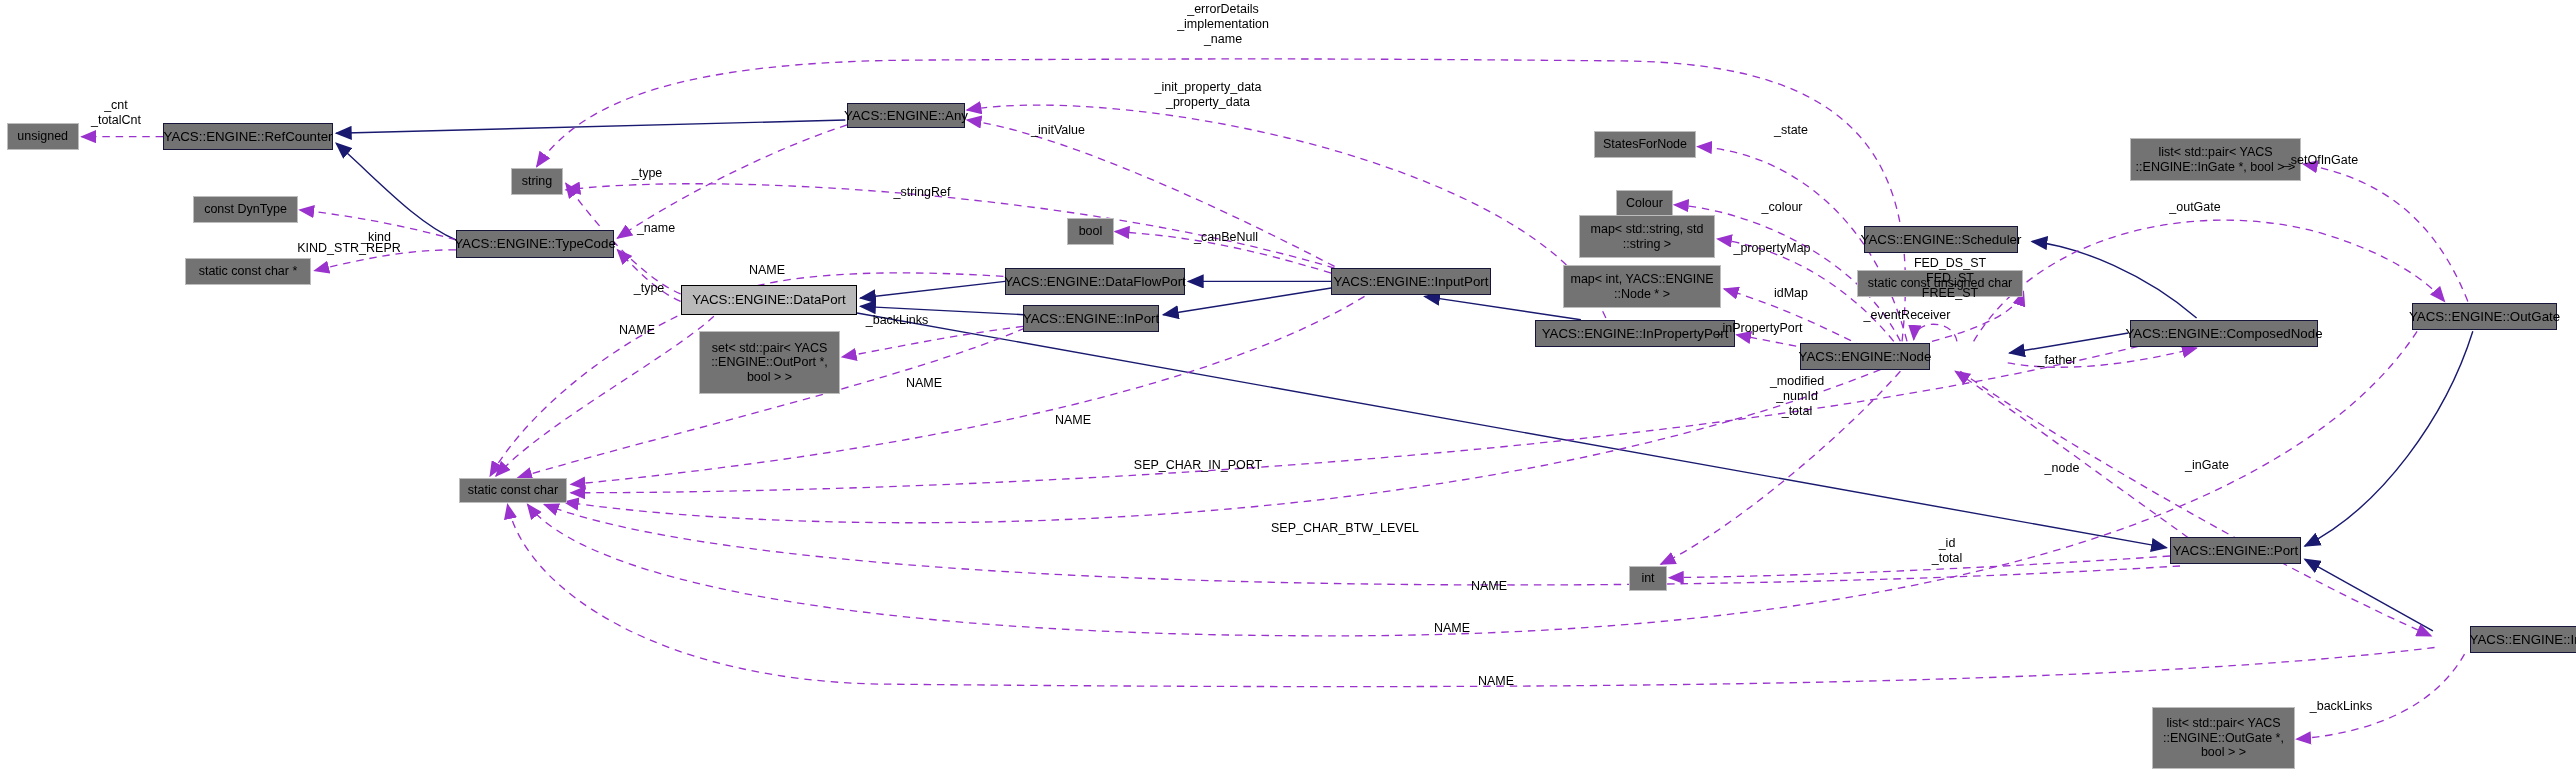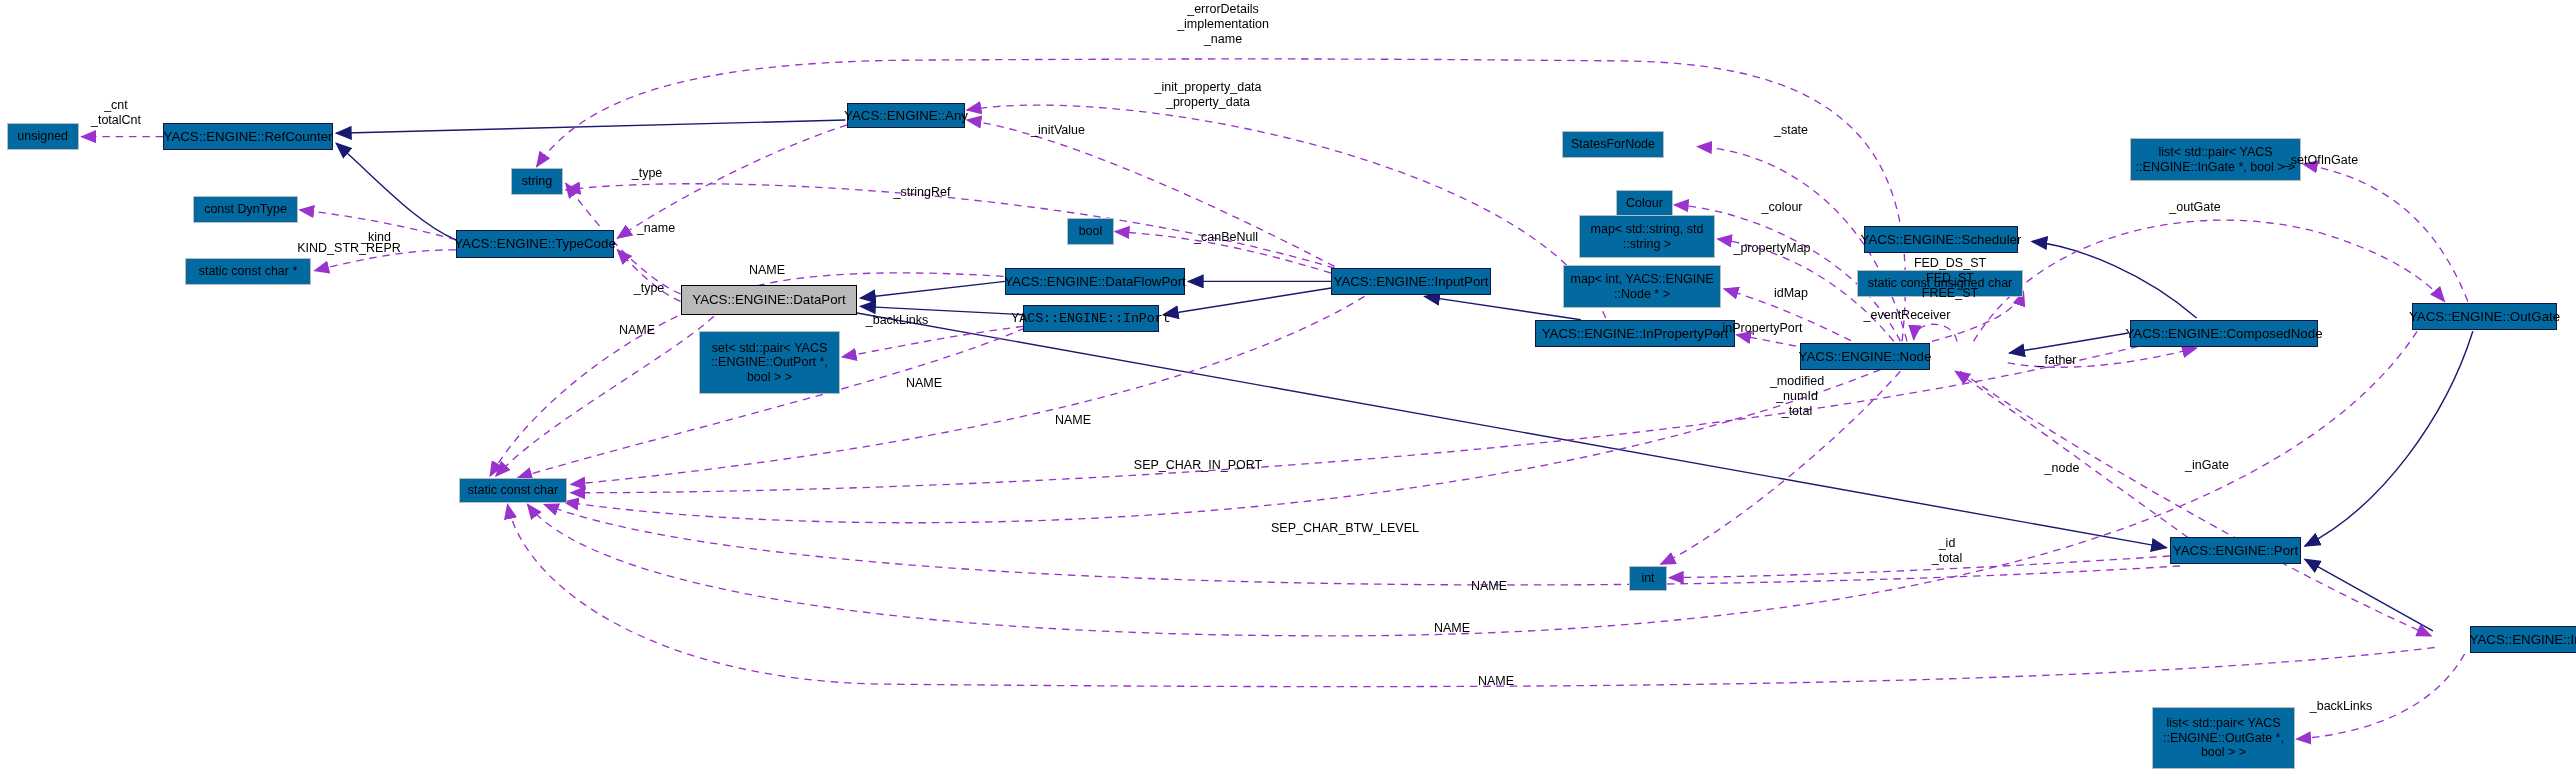--- a/index.html
+++ b/index.html
@@ -1,20 +1,20 @@
 <!DOCTYPE html>
 <html style="font-size:13.3px"><head>
 <meta charset="utf-8">
 <style>
   html,body{margin:0;padding:0;background:#ffffff;}
   .canvas{position:relative;width:2576px;height:770px;background:#ffffff;overflow:hidden;
           font-family:"Liberation Sans","DejaVu Sans",sans-serif;}
   #edge-layer{position:absolute;left:0;top:0;width:2576px;height:770px;}
   .gnode{position:absolute;display:flex;align-items:center;justify-content:center;
-         text-align:center;background:#0369a1;color:#000;box-sizing:border-box;
+         text-align:center;background:#737373;color:#000;box-sizing:border-box;
          white-space:pre-line;line-height:1.15;}
   .gnode.class{border:1.3px solid #16163c;font-size:13.3px;}
   .gnode.plain{border:1px solid #bdbdbd;font-size:12.5px;}
   .gnode.hl{background:#b9b9b9;border:1.7px solid #000;}
   .elabel{position:absolute;transform:translateX(-50%);text-align:center;color:#000;
           font-size:12.5px;line-height:1.2;white-space:pre-line;pointer-events:none;}
   path.inh{fill:none;stroke-width:1.7px;}
   path.use{fill:none;stroke-width:1.6px;stroke-dasharray:9 7;}
 </style>
 </head>
@@ -85,27 +85,27 @@
       <div class="gnode plain" style="left: 6.7px; top: 123px; width: 72px; height: 27px;">unsigned</div>
       <div class="gnode class" style="left: 163px; top: 123px; width: 170px; height: 27px;">YACS::ENGINE::RefCounter</div>
       <div class="gnode plain" style="left: 193px; top: 196px; width: 105px; height: 27px;">const DynType</div>
       <div class="gnode plain" style="left: 185px; top: 258px; width: 126px; height: 27px;">static const char *</div>
       <div class="gnode plain" style="left: 511px; top: 168px; width: 52px; height: 27px;">string</div>
       <div class="gnode class" style="left: 456px; top: 230px; width: 158px; height: 28px;">YACS::ENGINE::TypeCode</div>
       <div class="gnode class" style="left: 847px; top: 103px; width: 118px; height: 25px;">YACS::ENGINE::Any</div>
       <div class="gnode class hl" style="left: 681px; top: 285px; width: 176px; height: 30px;">YACS::ENGINE::DataPort</div>
       <div class="gnode plain" style="left: 1067px; top: 218px; width: 47px; height: 27px;">bool</div>
       <div class="gnode class" style="left: 1005px; top: 268px; width: 180px; height: 27px;">YACS::ENGINE::DataFlowPort</div>
-      <div class="gnode class" style="left: 1023px; top: 305px; width: 136px; height: 27px; font-family: Liberation Mono, monospace;">YACS::ENGINE::InPort</div>
+      <div class="gnode class" style="left: 1023px; top: 305px; width: 136px; height: 27px;">YACS::ENGINE::InPort</div>
       <div class="gnode class" style="left: 1331px; top: 268px; width: 160px; height: 27px;">YACS::ENGINE::InputPort</div>
       <div class="gnode plain" style="left: 699px; top: 331px; width: 141px; height: 63px;">set&lt; std::pair&lt; YACS
 ::ENGINE::OutPort *,
 bool &gt; &gt;</div>
       <div class="gnode class" style="left: 1535px; top: 320px; width: 200px; height: 27px;">YACS::ENGINE::InPropertyPort</div>
-      <div class="gnode plain" style="left: 1562px; top: 131px; width: 102px; height: 27px;">StatesForNode</div>
+      <div class="gnode plain" style="left: 1594px; top: 131px; width: 102px; height: 27px;">StatesForNode</div>
       <div class="gnode plain" style="left: 1616px; top: 190px; width: 57px; height: 27px;">Colour</div>
       <div class="gnode plain" style="left: 1579px; top: 215px; width: 136px; height: 43px;">map&lt; std::string, std
 ::string &gt;</div>
       <div class="gnode plain" style="left: 1563px; top: 265px; width: 158px; height: 43px;">map&lt; int, YACS::ENGINE
 ::Node * &gt;</div>
       <div class="gnode class" style="left: 1864px; top: 226px; width: 154px; height: 27px;">YACS::ENGINE::Scheduler</div>
       <div class="gnode plain" style="left: 1857px; top: 270px; width: 166px; height: 27px;">static const unsigned char</div>
       <div class="gnode class" style="left: 1800px; top: 343px; width: 130px; height: 27px;">YACS::ENGINE::Node</div>
       <div class="gnode class" style="left: 2130px; top: 320px; width: 188px; height: 27px;">YACS::ENGINE::ComposedNode</div>
       <div class="gnode plain" style="left: 2130px; top: 138px; width: 171px; height: 43px;">list&lt; std::pair&lt; YACS

